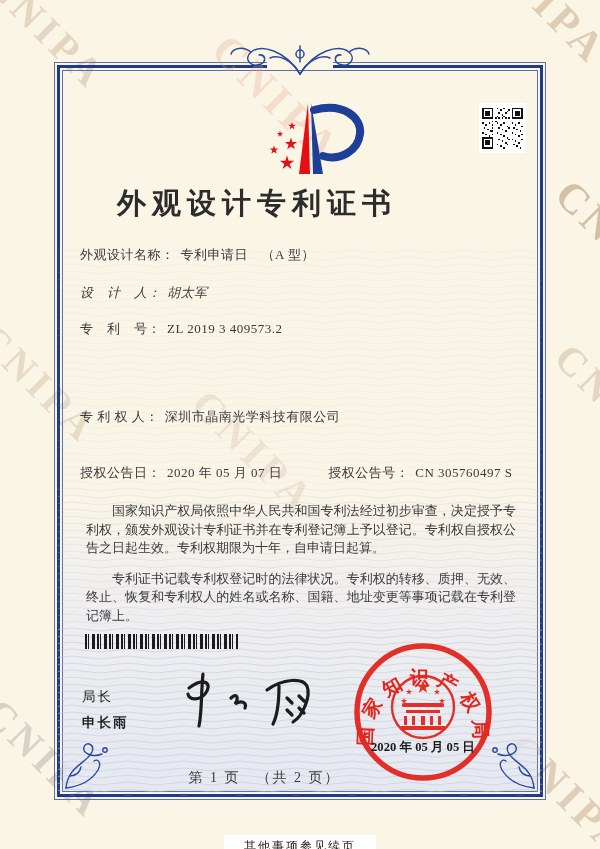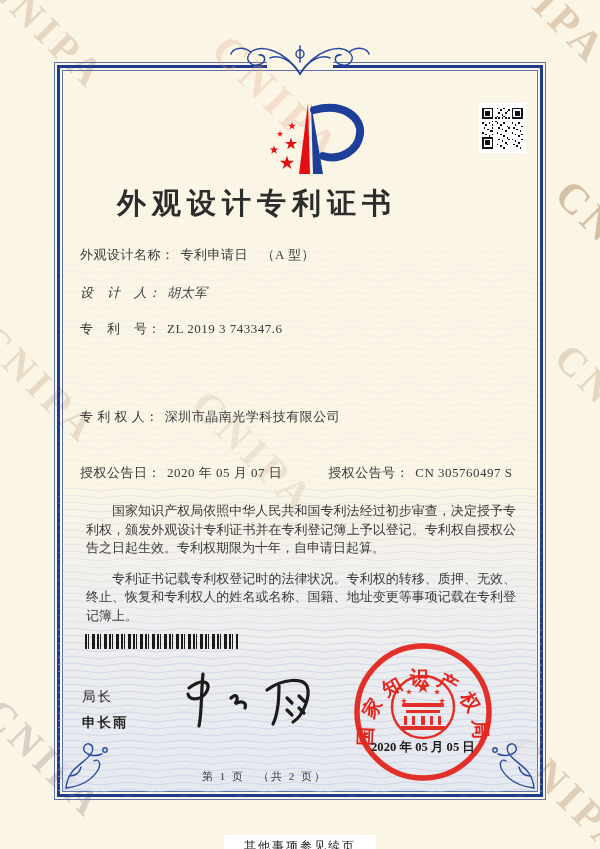--- a/index.html
+++ b/index.html
@@ -64,21 +64,21 @@
   .barcode{position:absolute;left:85px;top:634px;width:153px;height:15px;
     background:repeating-linear-gradient(90deg,
       #1b1b1b 0px,#1b1b1b 2px,rgba(0,0,0,0) 2px,rgba(0,0,0,0) 3px,
       #1b1b1b 3px,#1b1b1b 4px,rgba(0,0,0,0) 4px,rgba(0,0,0,0) 7px,
       #1b1b1b 7px,#1b1b1b 10px,rgba(0,0,0,0) 10px,rgba(0,0,0,0) 12px);}
   .director-title{position:absolute;left:82px;top:688px;font-size:13.5px;color:#222;letter-spacing:2px;}
   .director-name{position:absolute;left:82px;top:714px;font-size:13.5px;color:#222;letter-spacing:2px;font-weight:bold;}
   .signature{position:absolute;left:175px;top:668px;width:150px;height:66px;}
   .seal{position:absolute;left:352px;top:641px;width:142px;height:142px;z-index:5;}
   .page-number{position:absolute;left:0;top:769px;width:529px;text-align:center;
-    font-size:11px;letter-spacing:2px;color:#3a3a3a;z-index:6;}
+    font-size:14px;letter-spacing:2px;color:#3a3a3a;z-index:6;}
   .footer-note{position:absolute;left:50%;top:835px;transform:translateX(-50%);
     background:#fff;padding:3px 20px;font-size:12px;letter-spacing:2px;color:#222;z-index:7;}
 </style>
 </head>
 <body>
 
 <div id="page">
 
   <span class="wm wm-tl">CNIPA</span>
   <span class="wm wm-tr">CNIPA</span>
@@ -178,21 +178,21 @@
 
   <div class="title">外观设计专利证书</div>
 
   <div class="field f0">
     <span class="flabel">外观设计名称：</span><span class="fvalue">专利申请日　（A 型）</span>
   </div>
   <div class="field f1">
     <span class="flabel">设　计　人：</span><span class="fvalue">胡太军</span>
   </div>
   <div class="field f2">
-    <span class="flabel">专　利　号：</span><span class="fvalue">ZL 2019 3 743347.6</span>
+    <span class="flabel">专　利　号：</span><span class="fvalue">ZL 2019 3 409573.2</span>
   </div>
   <div class="field f4">
     <span class="flabel">专 利 权 人：</span><span class="fvalue">深圳市晶南光学科技有限公司</span>
   </div>
   <div class="field f6">
     <span class="flabel">授权公告日：</span><span class="fvalue">2020 年 05 月 07 日</span><span class="flabel grant-no">授权公告号：</span><span class="fvalue">CN 305760497 S</span>
   </div>
 
   <div class="body-text">
     <p>国家知识产权局依照中华人民共和国专利法经过初步审查，决定授予专利权，颁发外观设计专利证书并在专利登记簿上予以登记。专利权自授权公告之日起生效。专利权期限为十年，自申请日起算。</p>

